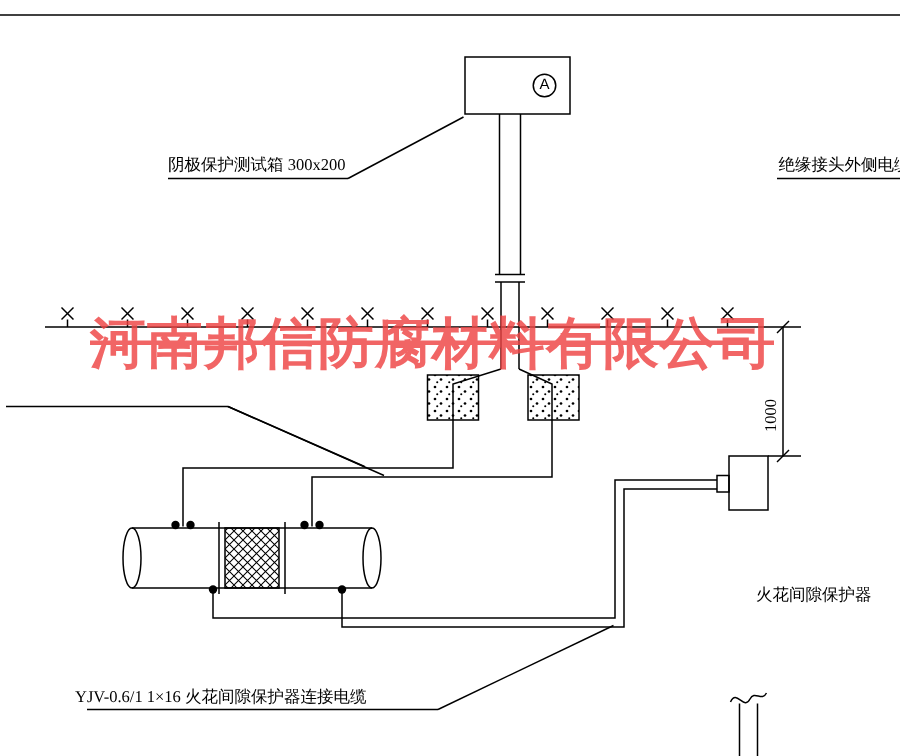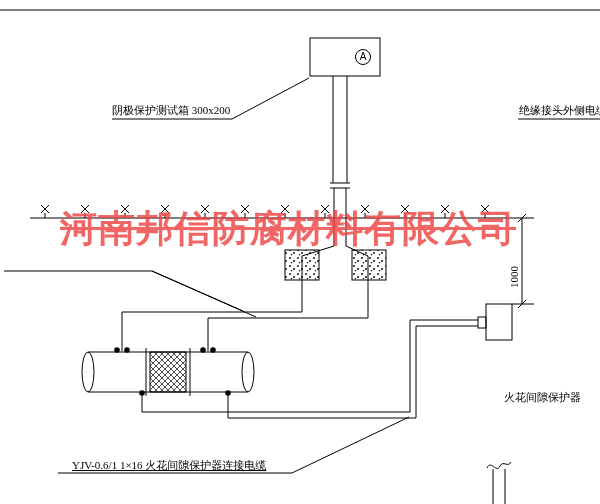--- a/index.html
+++ b/index.html
@@ -161,19 +161,19 @@
 
   <div class="lbl" style="left:112px; top:104px;">阴极保护测试箱 300x200</div>
 
   <div class="lbl" style="left:519px; top:104px;">绝缘接头外侧电缆</div>
 
 
   <div class="lbl dim" style="left:508px; top:288px;">1000</div>
 
   <div class="lbl" style="left:504px; top:358px;margin-top:33px;">火花间隙保护器</div>
 
-  <div class="lbl" style="left:72px; top:459px;text-decoration:underline;">YJV-0.6/1 1×16  火花间隙保护器连接电缆</div>
+  <div class="lbl" style="left:50px; top:459px;">YJV-0.6/1 1×16  火花间隙保护器连接电缆</div>
 
   <div class="meter">A</div>
 
   <div class="watermark">河南邦信防腐材料有限公司</div>
 
 </div>
 
 </body></html>

